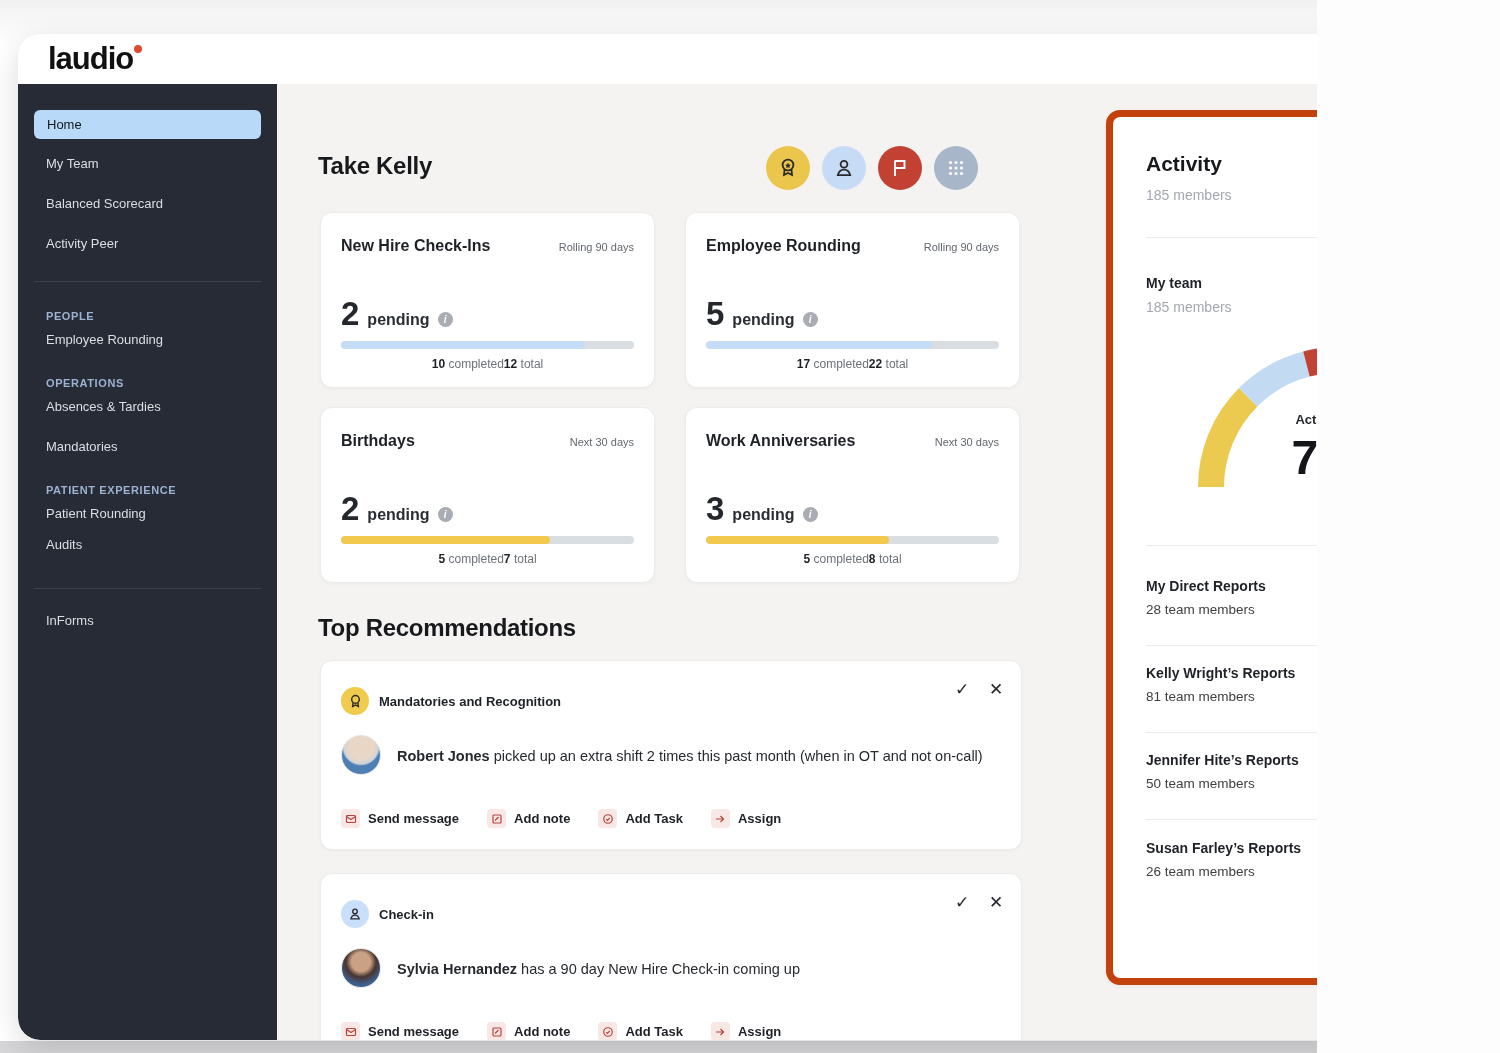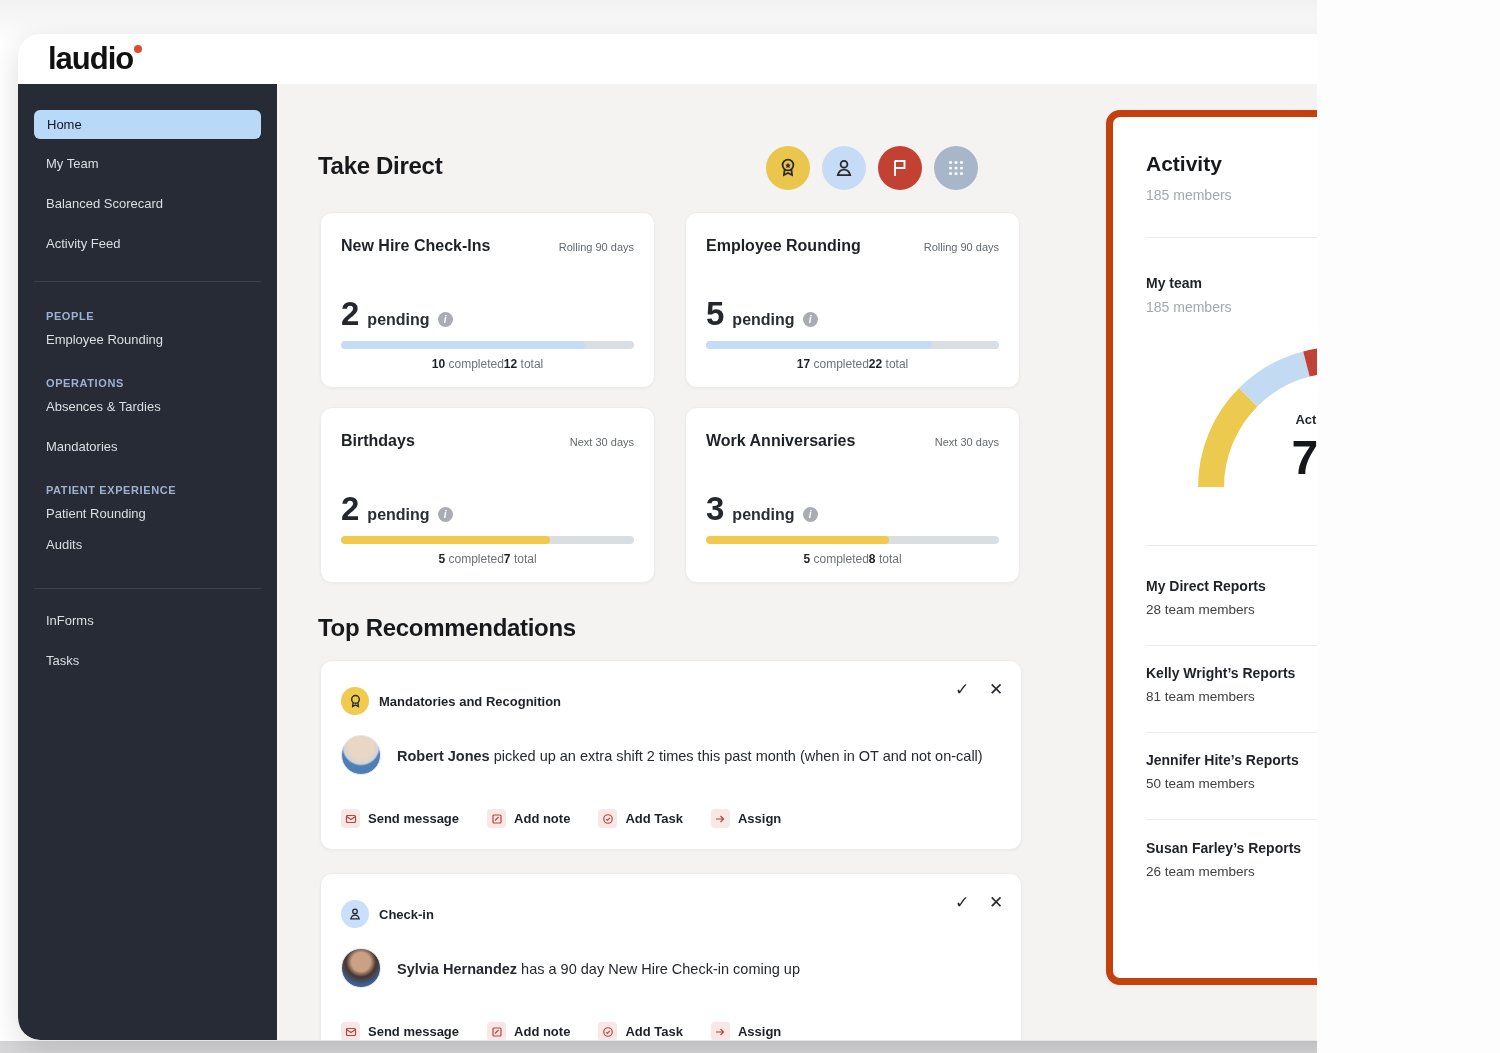--- a/index.html
+++ b/index.html
@@ -92,41 +92,40 @@
       <div class="logo">
         <span>laudio</span>
         <span class="i-dot"></span>
       </div>
     </div>
 
     <nav class="sidebar">
       <div class="nav-item active">Home</div>
       <div class="nav-item">My Team</div>
       <div class="nav-item">Balanced Scorecard</div>
-      <div class="nav-item">Activity Feed</div>
+      <div class="nav-item">Activity Peer</div>
       <div class="nav-divider"></div>
 
       <div class="nav-section">PEOPLE</div>
       <div class="nav-item" style="margin-top:0;">Employee Rounding</div>
 
       <div class="nav-section">OPERATIONS</div>
       <div class="nav-item" style="margin-top:0;">Absences &amp; Tardies</div>
       <div class="nav-item">Mandatories</div>
 
       <div class="nav-section">PATIENT EXPERIENCE</div>
       <div class="nav-item" style="margin-top:0;">Patient Rounding</div>
 
       <div class="nav-item" style="margin-top:0;">Audits</div>
 
       <div class="nav-divider" style="margin-top:28px;"></div>
       <div class="nav-item" style="margin-top:16px;">InForms</div>
-      <div class="nav-item">Tasks</div>
     </nav>
 
-    <h1 class="main-title" style="left:300px; top:118px;">Take Direct</h1>
+    <h1 class="main-title" style="left:300px; top:118px;">Take Kelly</h1>
 
     <div class="quick-actions">
       <div class="qa-btn" style="background:#eac74c;">
         <svg width="24" height="24" viewBox="0 0 24 24" fill="none" stroke="#2a2a2a" stroke-width="1.8">
           <circle cx="12" cy="9" r="5.4"></circle>
             <path d="M12 6.6l.9 1.8 2 .3-1.45 1.4.35 2-1.8-.95-1.8.95.35-2L9.1 8.7l2-.3z" fill="#2a2a2a" stroke="none"></path>
             <path d="M8.6 13.4L8 19l4-2.1L16 19l-.6-5.6"></path>
         </svg>
       </div>
       <div class="qa-btn" style="background:#c6dcf6;">

